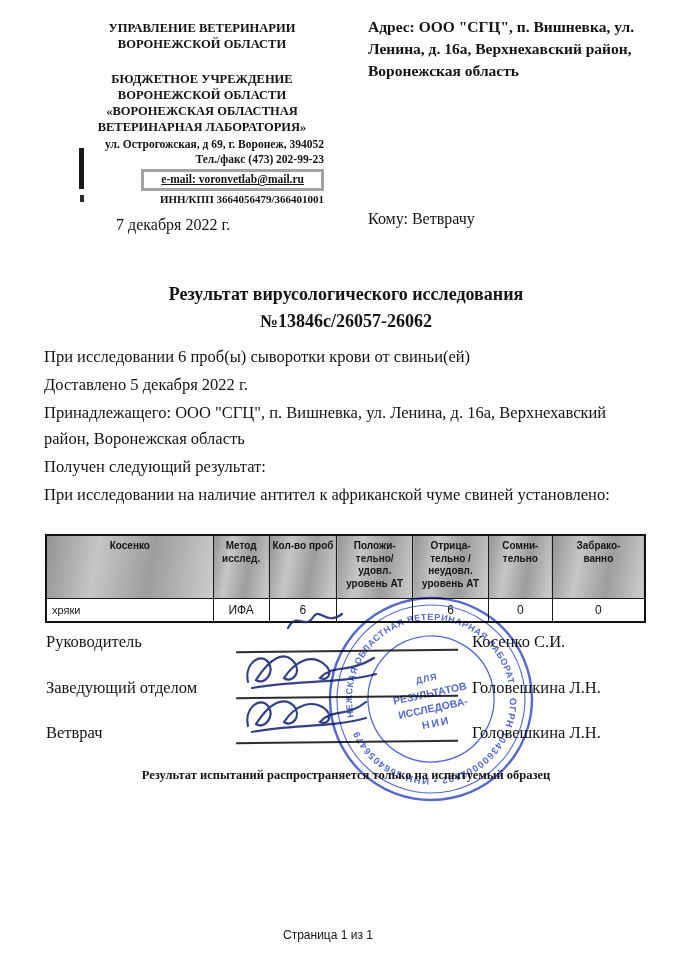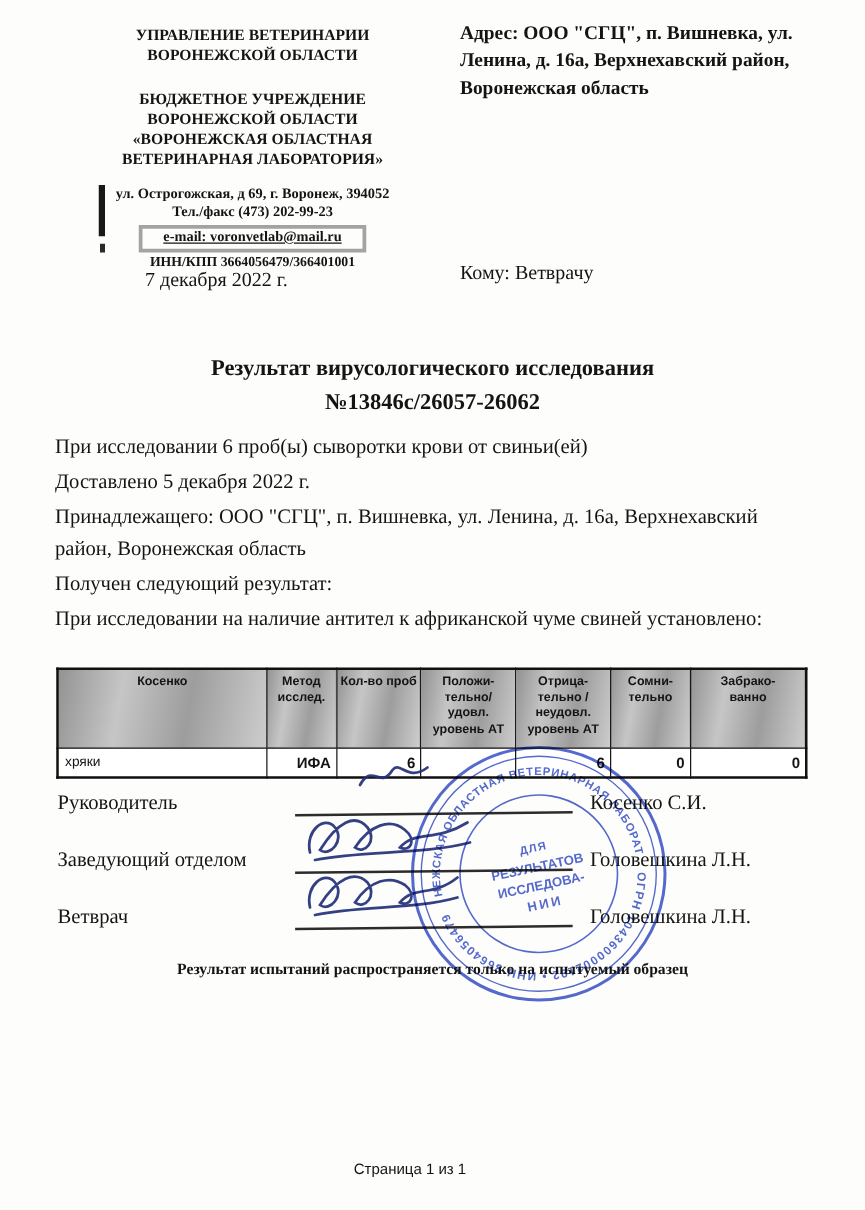--- a/index.html
+++ b/index.html
@@ -7,40 +7,40 @@
   .page{position:relative;width:692px;height:968px;background:#fdfdfc;color:#141414;overflow:hidden;}
 
   
   .artifact-bar{position:absolute;left:79px;top:148px;width:5px;height:41px;background:#181818;}
   .artifact-dot{position:absolute;left:80px;top:195px;width:4px;height:7px;background:#2a2a2a;}
 
   
   .letterhead{position:absolute;left:80px;top:20px;width:244px;text-align:center;font-weight:700;}
   .lh-dept{font-size:12.5px;line-height:1.3;}
   .lh-org{margin-top:18px;font-size:12.5px;line-height:1.3;}
-  .lh-contact{margin-top:12px;font-size:11.5px;line-height:1.38;}
+  .lh-contact{margin-top:1px;font-size:11.5px;line-height:1.38;text-align:right;}
   .lh-email{display:inline-block;border:3px solid #a3a3a3;padding:0 17px;margin:1px 0;text-decoration:underline;}
   .lh-small{font-size:11px;}
 
   
   .addr-right{position:absolute;left:368px;top:16px;width:300px;font-size:15.5px;font-weight:700;line-height:1.42;}
   .komu{position:absolute;left:368px;top:210px;font-size:16px;}
 
   .doc-date{position:absolute;left:116px;top:216px;font-size:16px;font-weight:400;}
   .doc-title{position:absolute;left:0;top:281px;width:692px;text-align:center;font-size:18px;font-weight:700;line-height:1.5;}
 
   .body-text{position:absolute;left:44px;top:344px;width:604px;font-size:16.5px;line-height:26px;}
   .body-text p{margin:0 0 2px 0;}
 
   
   .results{position:absolute;left:45px;top:534px;width:601px;border-collapse:collapse;font-family:"Liberation Sans",sans-serif;border:2px solid #111;}
   .results th{background:linear-gradient(100deg,#939393 0%,#c6c6c6 30%,#9d9d9d 62%,#cdcdcd 100%);border:1px solid #1a1a1a;font-size:10px;font-weight:700;text-align:center;vertical-align:top;white-space:pre-line;padding:4px 2px 2px 2px;height:56px;line-height:1.25;}
   .results td{border:1px solid #1a1a1a;font-size:11.5px;text-align:center;padding:3px 4px;height:16px;background:#fff;}
   .results td.left{text-align:left;font-size:11px;padding-left:5px;}
-  .results td.num{font-weight:700;font-size:12px;text-align:right;}
+  .results td.num{font-weight:400;font-size:12px;}
 
   
   .sig-row{position:absolute;left:46px;width:600px;height:28px;display:flex;align-items:flex-end;}
   .sig-role{width:190px;font-size:16.5px;}
   .sig-line{width:222px;border-bottom:2px solid #2c2c2c;height:20px;transform:rotate(-0.6deg);}
   .sig-name{font-size:16.5px;margin-left:14px;white-space:nowrap;}
   .row1{top:624px;} .row2{top:670px;} .row3{top:715px;}
 
   .squiggle{position:absolute;}
   .squiggle path{fill:none;stroke:#22307a;stroke-width:2.2;stroke-linecap:round;opacity:.92;}

